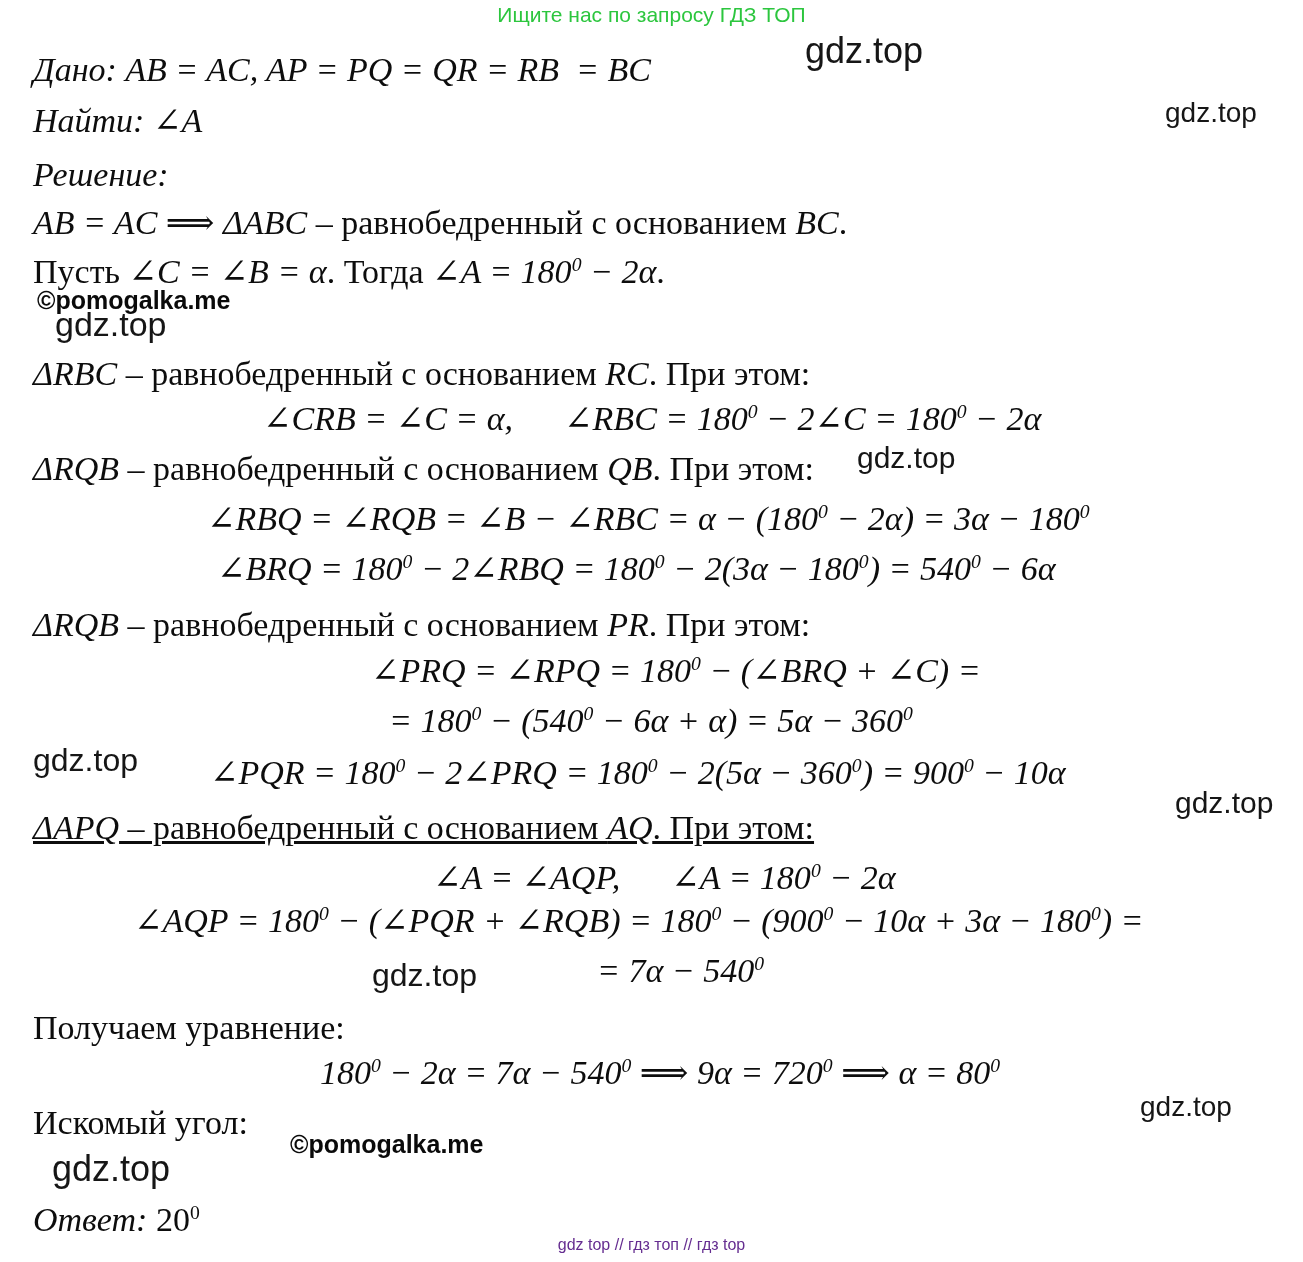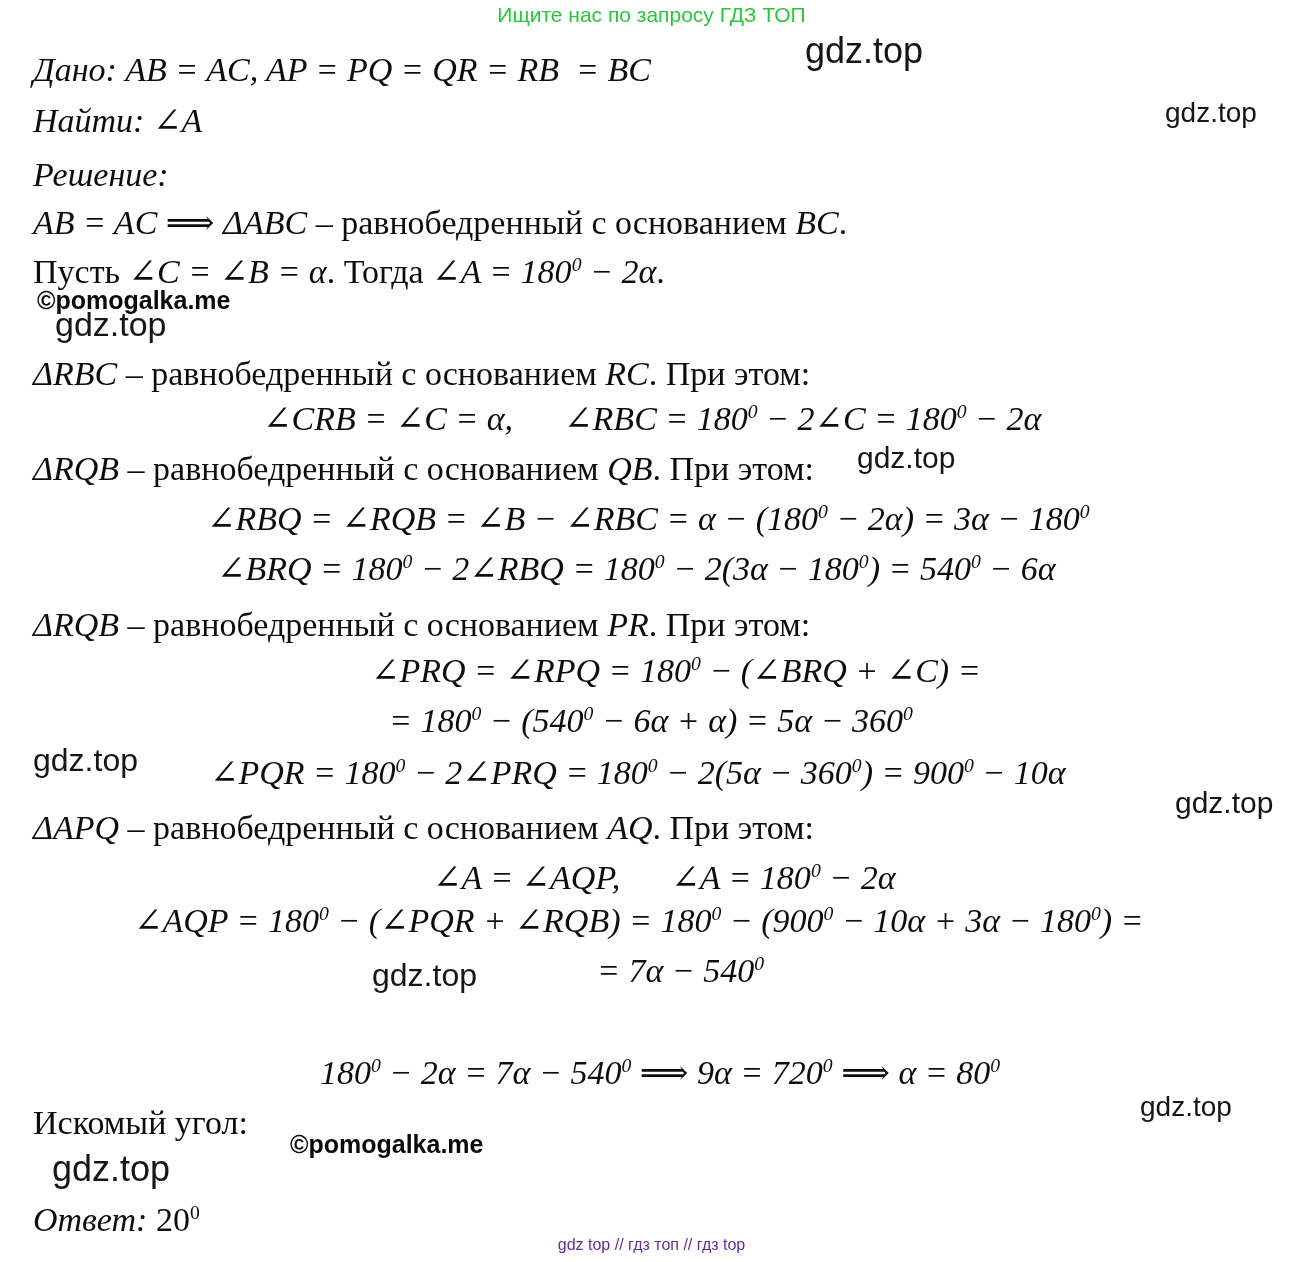--- a/index.html
+++ b/index.html
@@ -87,29 +87,30 @@
   <div class="line" style="left:33px;top:605px;"><span class="it">ΔRQB</span><span class="rm"> – равнобедренный с основанием </span><span class="it">PR</span><span class="rm">. При этом:</span></div>
 
   <div class="line it" style="left:371px;top:651px;"><span>∠PRQ = ∠RPQ = 180<sup>0</sup> − (∠BRQ + ∠C) =</span></div>
 
   <div class="line it" style="left:389px;top:701px;"><span>= 180<sup>0</sup> − (540<sup>0</sup> − 6α + α) = 5α − 360<sup>0</sup></span></div>
 
   <div class="wm" style="left:33px;top:742px;font-size:32px;">gdz.top</div>
   <div class="line it" style="left:210px;top:753px;text-align:right;"><span>∠PQR = 180<sup>0</sup> − 2∠PRQ = 180<sup>0</sup> − 2(5α − 360<sup>0</sup>) = 900<sup>0</sup> − 10α</span></div>
   <div class="wm" style="left:1175px;top:786px;font-size:30px;">gdz.top</div>
 
-  <div class="line" style="left:33px;top:808px;"><span class="it">ΔAPQ</span><span class="rm"> – равнобедренный с основанием </span><span class="it">AQ</span><span class="rm">. При этом:</span></div>
+  <div class="line" style="left:33px;top:808px;text-decoration:underline;"><span class="it">ΔAPQ</span><span class="rm"> – равнобедренный с основанием </span><span class="it">AQ</span><span class="rm">. При этом:</span></div>
 
   <div class="line it" style="left:433px;top:858px;"><span>∠A = ∠AQP,  ∠A = 180<sup>0</sup> − 2α</span></div>
 
   <div class="line it" style="left:134px;top:901px;"><span>∠AQP = 180<sup>0</sup> − (∠PQR + ∠RQB) = 180<sup>0</sup> − (900<sup>0</sup> − 10α + 3α − 180<sup>0</sup>) =</span></div>
 
   <div class="wm" style="left:372px;top:957px;font-size:32px;">gdz.top</div>
   <div class="line it" style="left:597px;top:951px;"><span>= 7α − 540<sup>0</sup></span></div>
 
+  <div class="line" style="left:33px;top:1008px;"><span class="rm">Получаем уравнение:</span></div>
 
   <div class="line it" style="left:308px;top:1053px;margin-left:12px;"><span>180<sup>0</sup> − 2α = 7α − 540<sup>0</sup> ⟹ 9α = 720<sup>0</sup> ⟹ α = 80<sup>0</sup></span></div>
 
   <div class="line" style="left:33px;top:1103px;"><span class="rm">Искомый угол:</span></div>
   <div class="wm" style="left:1140px;top:1091px;font-size:28px;">gdz.top</div>
 
   <div class="wm-bold" style="left:290px;top:1130px;">©pomogalka.me</div>
   <div class="wm" style="left:52px;top:1148px;font-size:36px;">gdz.top</div>
 
 

